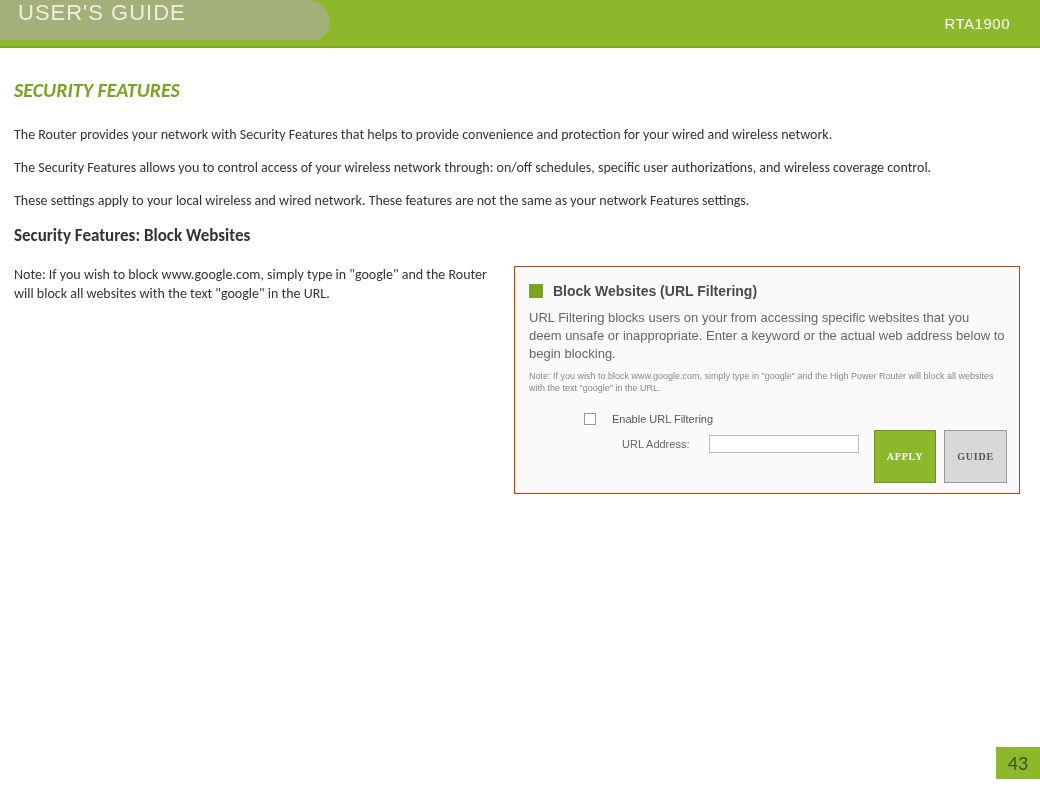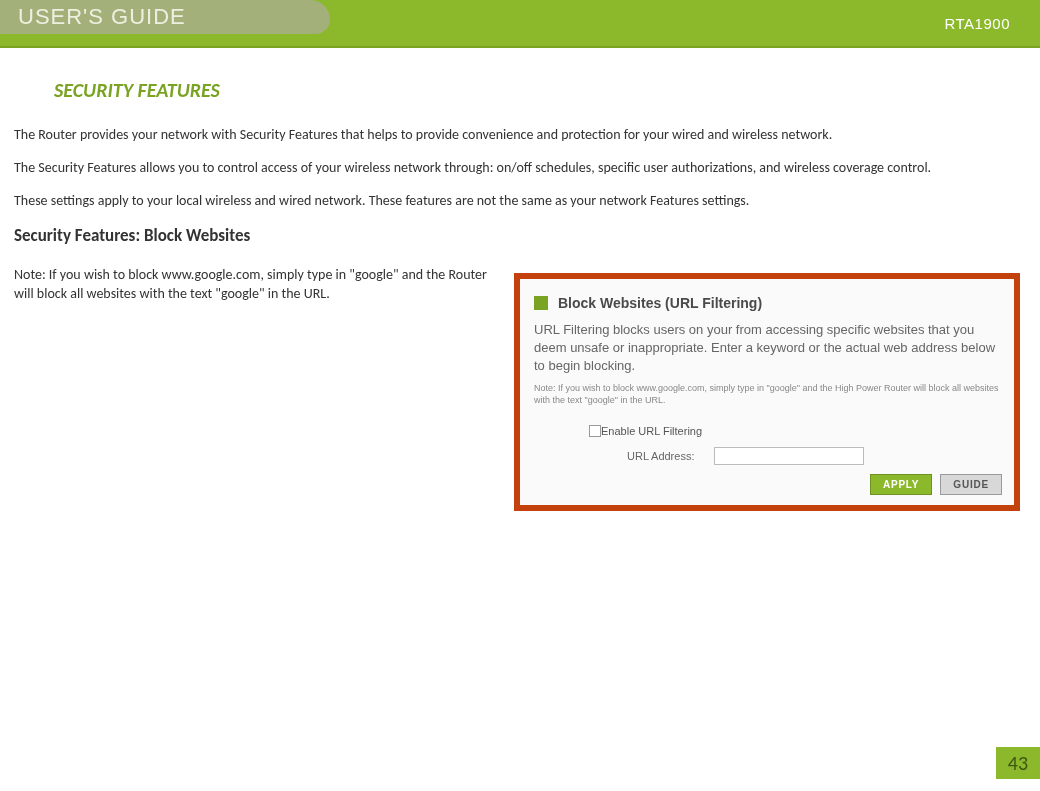--- a/index.html
+++ b/index.html
@@ -16,24 +16,24 @@
     height: 48px;
     background: #8cb82b;
     border-bottom: 2px solid #7aa324;
     position: relative;
   }
   .header-tab {
     position: absolute;
     left: 0;
     top: 0;
     width: 310px;
-    height: 34px;
+    height: 40px;
     background: #a3b07a;
     display: flex;
-    align-items: center;
+    align-items: flex-start;
     padding-left: 18px;
   }
   .header-tab::after {
     content: "";
     position: absolute;
     right: -20px;
     top: 0;
     width: 40px;
     height: 100%;
     background: #a3b07a;
@@ -61,21 +61,20 @@
   }
   .content {
     padding: 30px 20px 0 14px;
   }
   .section-title {
     color: #7aa324;
     font-style: italic;
     font-weight: bold;
     font-size: 20px;
     margin-bottom: 24px;
-    margin-left: 40px;
   }
   .para {
     font-size: 14px;
     line-height: 1.35;
     margin-bottom: 14px;
     color: #333;
   }
   .subheading {
     font-weight: bold;
     font-size: 17px;
@@ -84,27 +83,26 @@
   }
   .two-col {
     display: flex;
     gap: 20px;
     align-items: flex-start;
   }
   .left-col { flex: 0 0 480px; }
   .left-col .para { margin-bottom: 18px; }
   .panel {
     flex: 1;
-    border: 6px solid #c2410c;
+    border: 1px solid #c2410c;
     background: #fafafa;
     padding: 14px 14px 12px 14px;
     font-family: Arial, sans-serif;
     position: relative;
     min-height: 200px;
-    margin-top: 7px;
   }
   .panel-title-row {
     display: flex;
     align-items: center;
     gap: 10px;
     margin-bottom: 10px;
     margin-top:2px;
   }
   .panel-icon {
     width: 14px;
@@ -127,21 +125,21 @@
     color: #888;
     line-height: 1.3;
     margin-bottom: 18px;
   }
   .panel-form {
     padding-left: 55px;
   }
   .chk-row {
     display: flex;
     align-items: center;
-    gap: 0;
+    gap: 16px;
     margin-bottom: 10px;
     font-size: 11px;
     color: #555;
   }
   .chk {
     width: 12px;
     height: 12px;
     border: 1px solid #999;
     background: #fff;
   }
@@ -163,24 +161,24 @@
   .panel-buttons {
     position: absolute;
     right: 12px;
     bottom: 10px;
     display: flex;
     gap: 8px;
   }
   .btn {
     font-size: 10px;
     letter-spacing: 0.8px;
-    padding: 4px 12px;
+    padding: 20px 12px;
     border: 1px solid #999;
     cursor: pointer;
-    font-family: Liberation Sans, sans-serif;
+    font-family: Liberation Serif, serif;
     font-weight: bold;
   }
   .btn-apply { background: #8cb82b; color: #fff; border-color: #6d9220;}
   .btn-reset { background: #d8d8d8; color: #555;}
   .page-num {
     position: absolute;
     right: 0;
     bottom: 12px;
     width: 44px;
     height: 32px;

